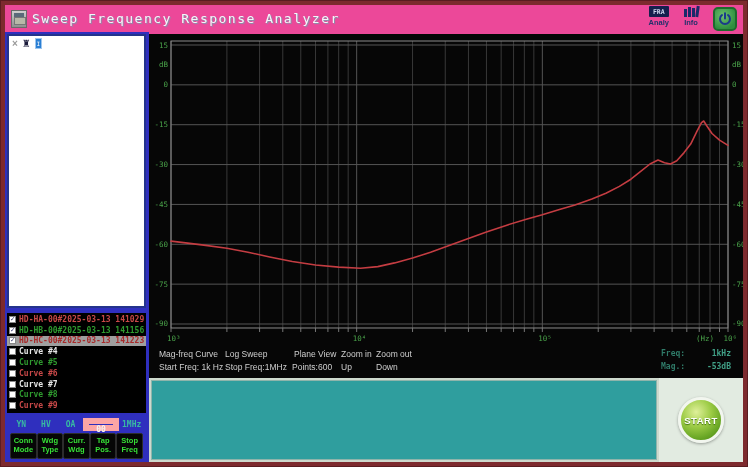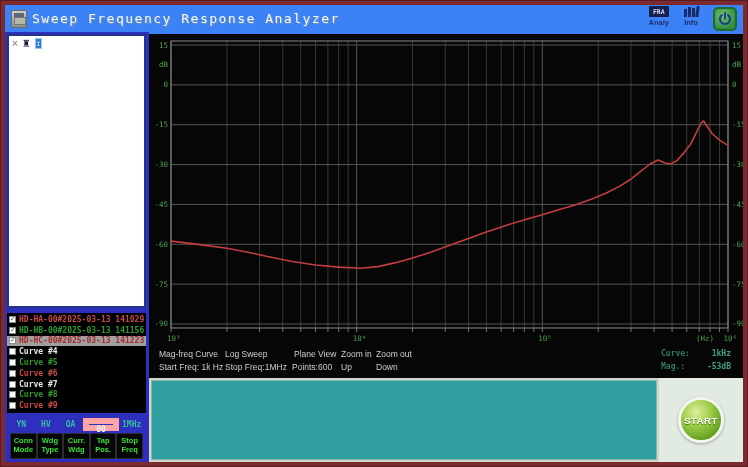--- a/index.html
+++ b/index.html
@@ -2,21 +2,21 @@
 <html><head>
 <meta charset="utf-8">
 <style>
   html,body{margin:0;padding:0;background:#555;}
   *{box-sizing:border-box;}
   #window{
     position:relative;width:748px;height:467px;margin:0 auto;
     background:#7d2a2e;font-family:"Liberation Sans",sans-serif;
     border:1px solid #5a1c20;
   }
-  #inner{position:absolute;left:4px;top:4px;right:4px;bottom:4px;background:#3b82f6;overflow:hidden;}
+  #inner{position:absolute;left:4px;top:4px;right:4px;bottom:4px;background:#ec4899;overflow:hidden;}
 
   
   #titlebar{position:absolute;left:0;top:0;right:0;height:27px;display:flex;align-items:center;padding:0 6px;}
   #app-icon{width:16px;height:18px;background:linear-gradient(#cfcfcf,#8f8f8f);border:1px solid #6a6a6a;position:relative;margin-right:5px;}
   #app-icon:before{content:"";position:absolute;left:2px;top:2px;width:10px;height:4px;background:#5a6a7a;}
   #app-icon:after{content:"";position:absolute;left:2px;bottom:2px;width:10px;height:6px;background:#b8b8a8;border:1px solid #777;}
   #title-text{color:#f4f8fb;font-family:"DejaVu Sans Mono",monospace;font-size:13px;letter-spacing:1.5px;text-shadow:1px 1px 1px #7e99ad;}
   #titlebar-right{margin-left:auto;display:flex;align-items:flex-start;gap:12px;}
   .tb-tool{display:flex;flex-direction:column;align-items:center;cursor:pointer;}
   .tb-tool .cap{font-size:7.5px;color:#23306b;margin-top:1px;font-weight:bold;}
@@ -261,21 +261,21 @@
           <text x="565" y="306.985" text-anchor="end" fill="#4aa34a" font-size="7.5" font-family="DejaVu Sans Mono, monospace">(Hz)</text>
           <text x="588" y="306.985" text-anchor="end" fill="#4aa34a" font-size="7.5" font-family="DejaVu Sans Mono, monospace">10⁶</text>
           <polyline points="22.0,207.1 36.7,208.9 54.7,211.1 77.9,214.3 99.0,218.2 120.7,223.0 143.3,227.5 166.5,231.0 189.7,233.1 211.6,234.2 228.8,232.6 245.6,228.9 263.6,224.1 281.6,218.2 301.5,211.1 319.4,204.4 337.4,198.1 358.6,190.9 377.3,185.3 393.3,180.8 411.3,175.2 426.0,171.0 442.9,165.1 456.9,159.3 470.4,152.4 481.9,145.2 492.0,137.2 501.0,130.0 509.0,126.0 515.5,128.7 521.5,130.0 527.8,126.8 535.1,118.6 541.7,110.1 547.9,97.4 552.5,88.6 554.7,87.0 557.9,92.0 563.0,99.5 570.5,106.1 579.0,111.4" fill="none" stroke="#c43d42" stroke-width="1.6" stroke-linejoin="round" stroke-linecap="round"></polyline>
         </svg>
       <div id="status-row1" class="status-row">
           <span class="status-item" style="left: 10px;">Mag-freq Curve</span>
           <span class="status-item" style="left: 76px;">Log Sweep</span>
           <span class="status-item" style="left: 145px;">Plane View</span>
           <span class="status-item" style="left: 192px;">Zoom in</span>
           <span class="status-item" style="left: 227px;">Zoom out</span>
-          <span class="readout-label" style="left: 512px;">Curve:</span>
+          <span class="readout-label" style="left: 512px;">Freq:</span>
           <span class="readout-value" style="left: 546px;">1kHz</span>
         </div>
       <div id="status-row2" class="status-row">
           <span class="status-item" style="left: 10px;">Start Freq: 1k Hz</span>
           <span class="status-item" style="left: 76px;">Stop Freq:1MHz</span>
           <span class="status-item" style="left: 143px;">Points:600</span>
           <span class="status-item" style="left: 192px;">Up</span>
           <span class="status-item" style="left: 227px;">Down</span>
           <span class="readout-label" style="left: 512px;">Mag.:</span>
           <span class="readout-value" style="left: 546px;">-53dB</span>

